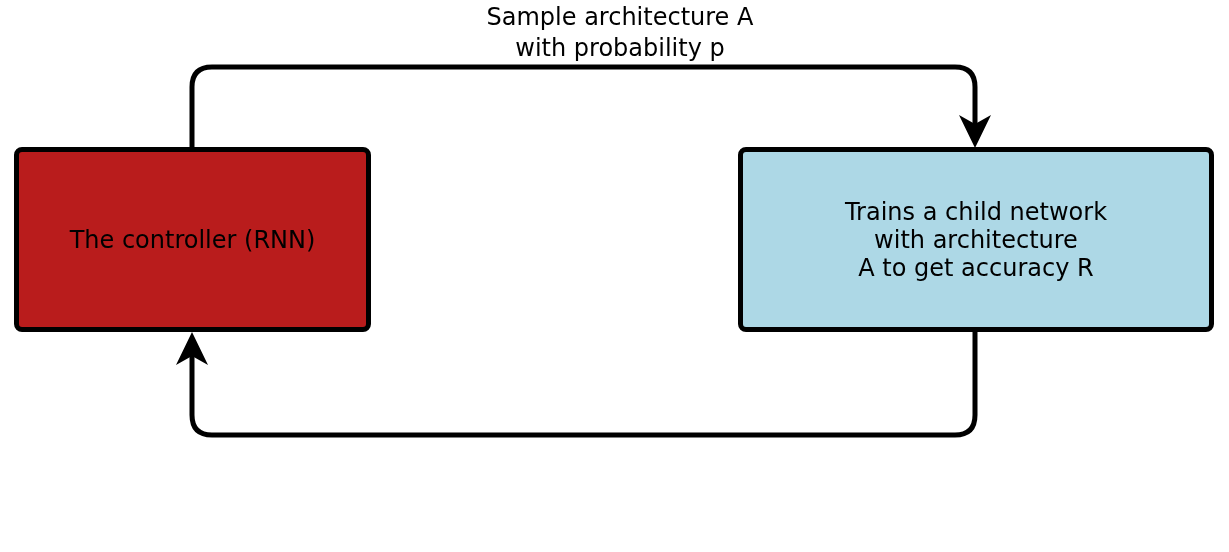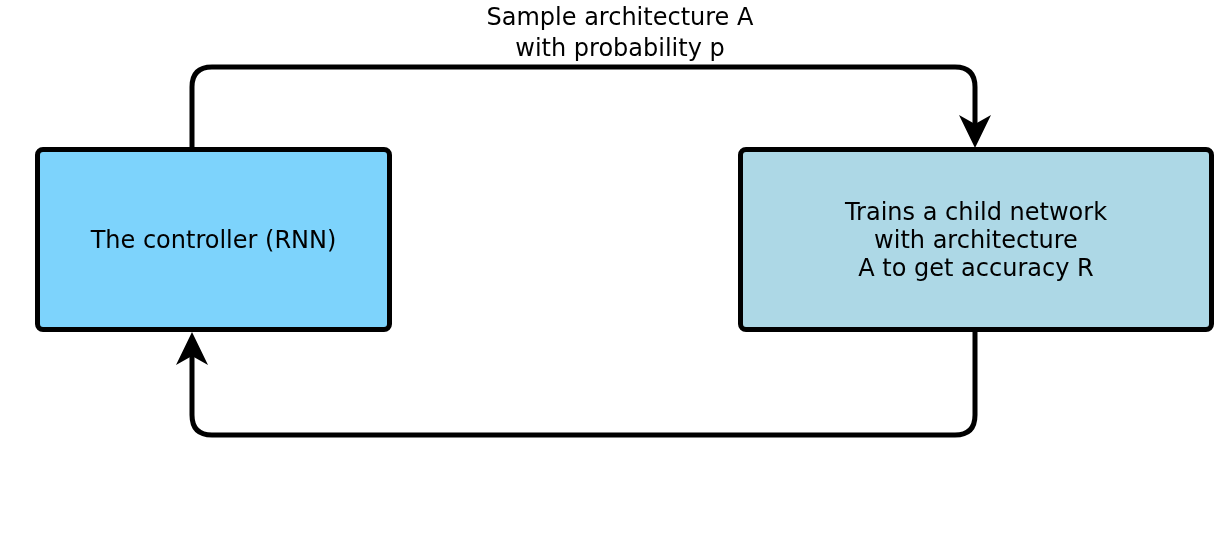--- a/index.html
+++ b/index.html
@@ -77,21 +77,21 @@
       <path d="M 192 150 L 192 87 Q 192 67 212 67 L 955 67 Q 975 67 975 87 L 975 126" fill="none" stroke-width="5" stroke-linecap="butt" stroke="#000000"></path>
       <polygon points="975,148 959,115 975,124 991,115" fill="#000000"></polygon>
     </g>
 
     <g>
       <path d="M 975 330 L 975 415 Q 975 435 955 435 L 212 435 Q 192 435 192 415 L 192 354" fill="none" stroke-width="5" stroke-linecap="butt" stroke="#000000"></path>
       <polygon points="192,332 176,365 192,356 208,365" fill="#000000"></polygon>
     </g>
   </svg>
 
-  <div class="node-box controller-box" style="background-color: #7dd3fc; margin-left: 21px;">
+  <div class="node-box controller-box" style="background-color: #b91c1c;">
     <span>The controller (RNN)</span>
   </div>
 
   <div class="node-box child-box" style="background-color: rgb(173, 216, 230);">
     <span>Trains a child network
 with architecture
 A to get accuracy R</span>
   </div>
 
   <div class="edge-label top-label">Sample architecture A

